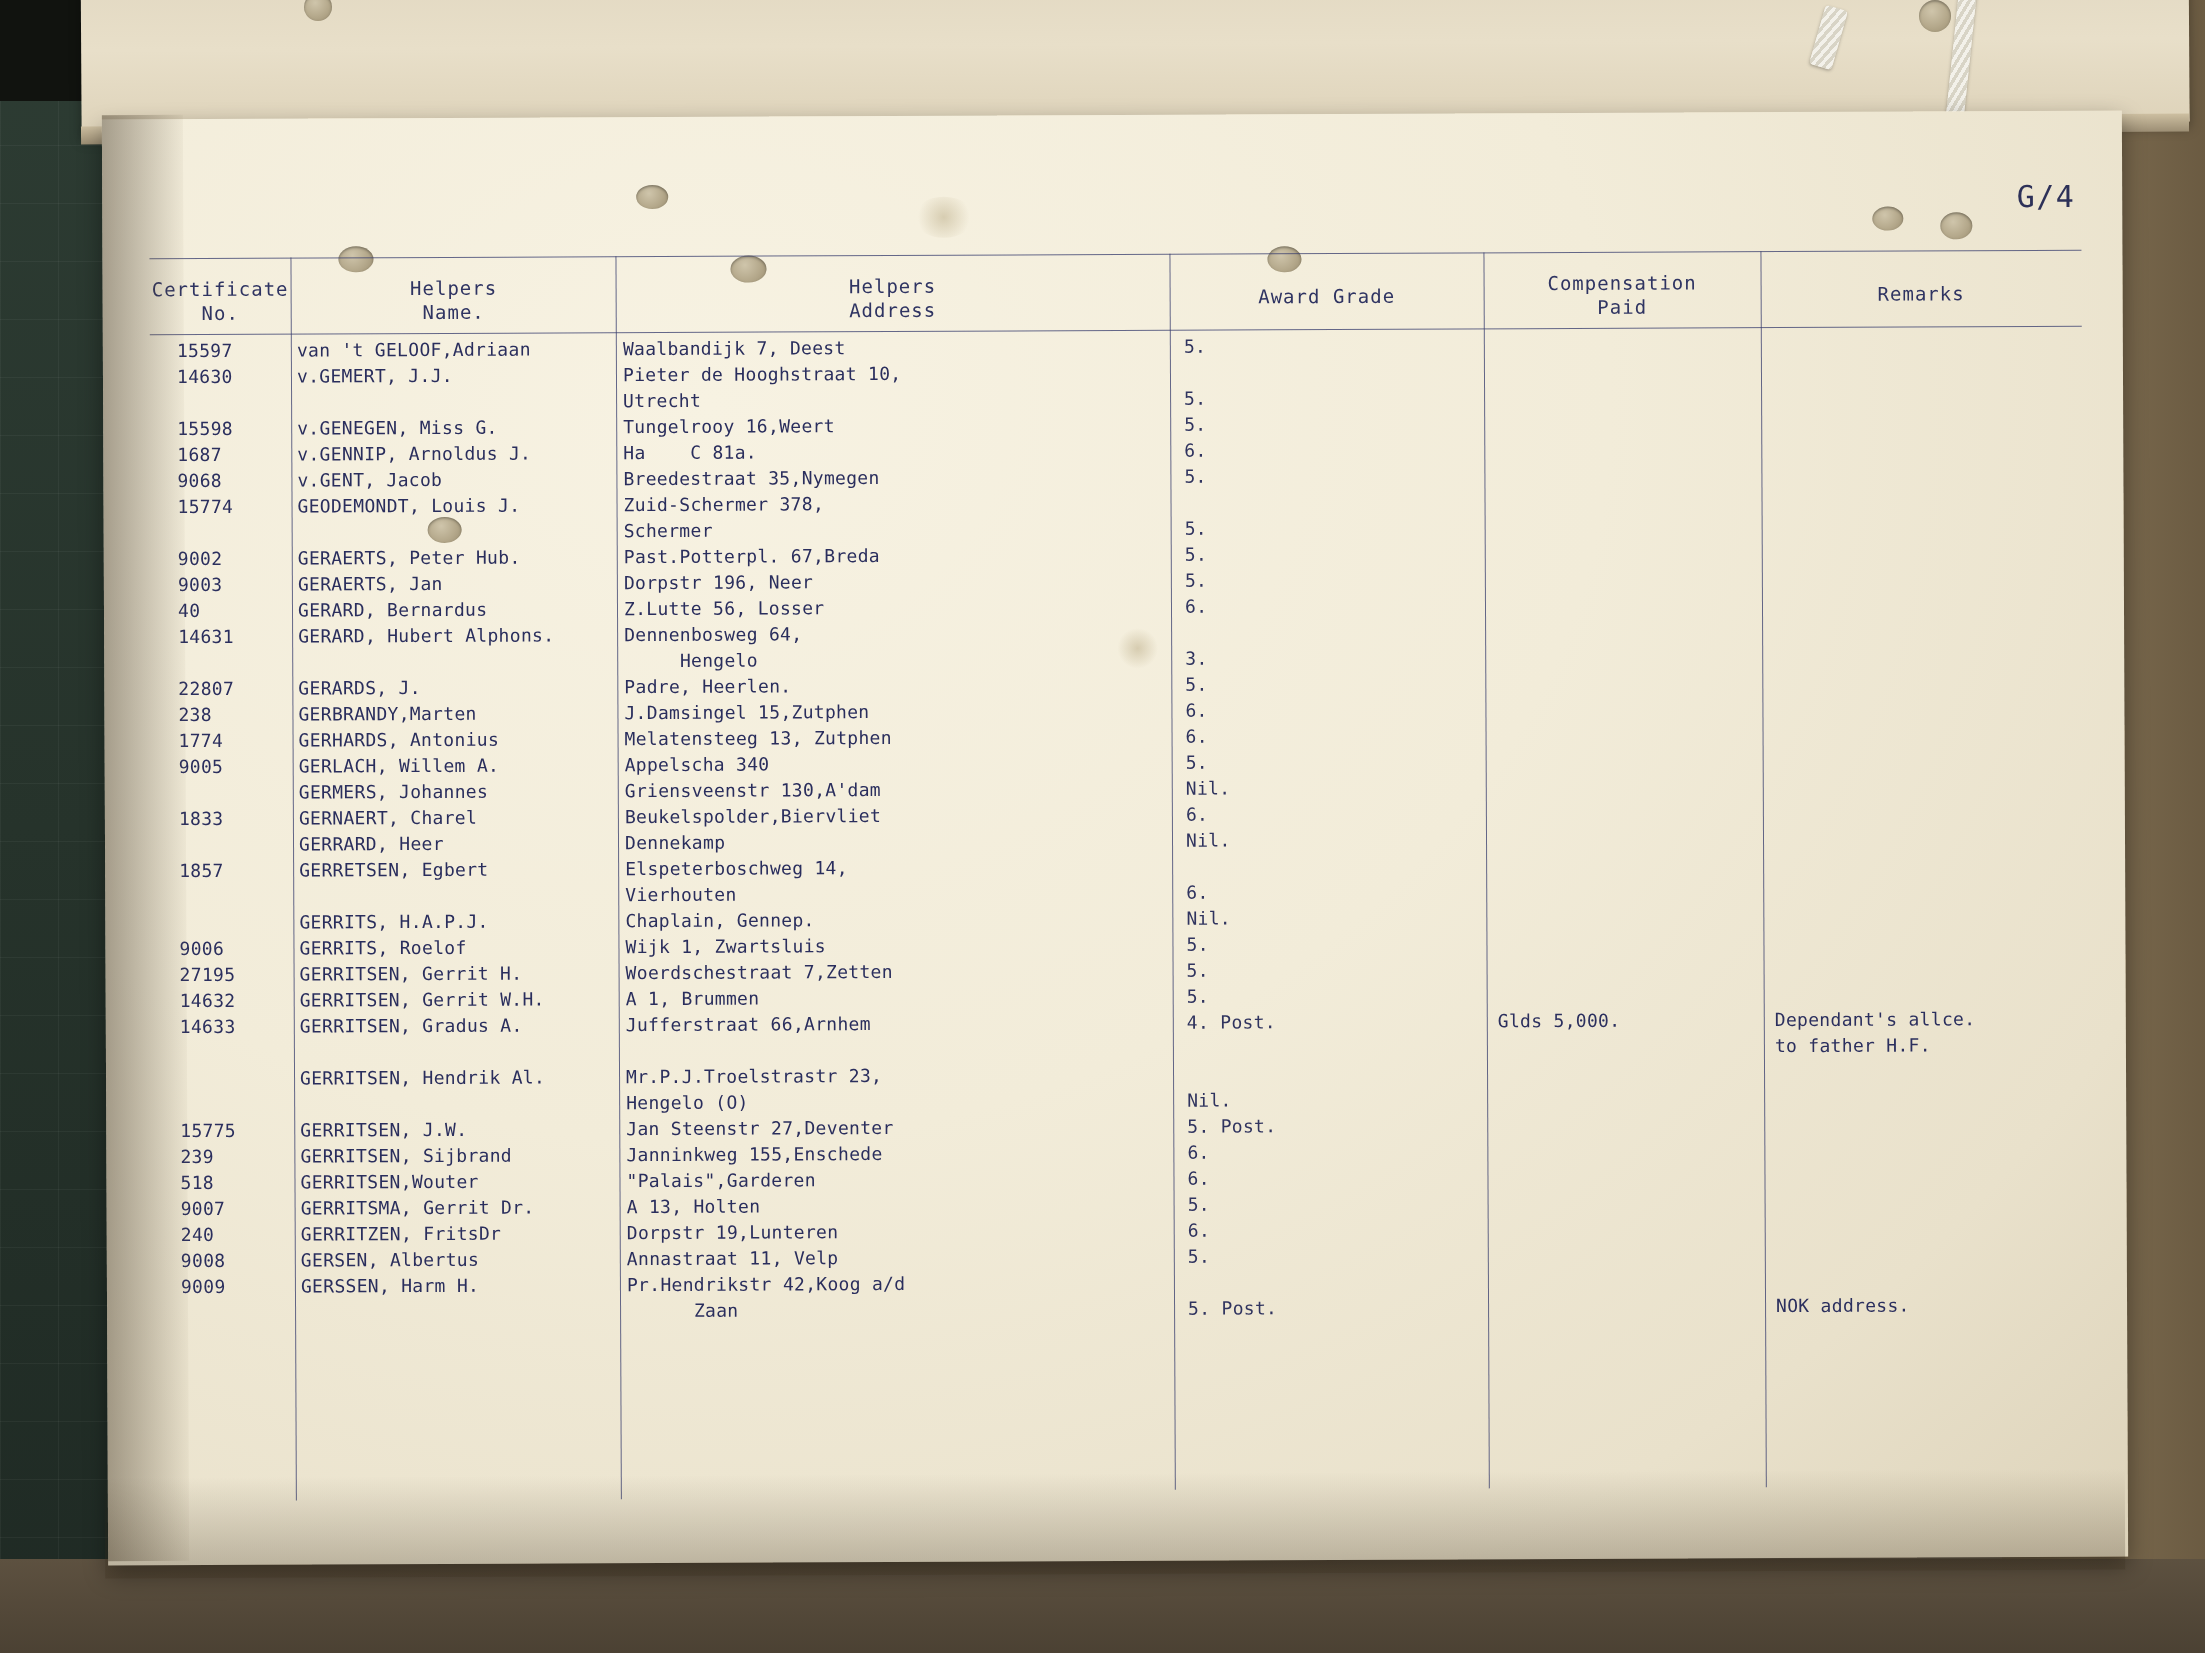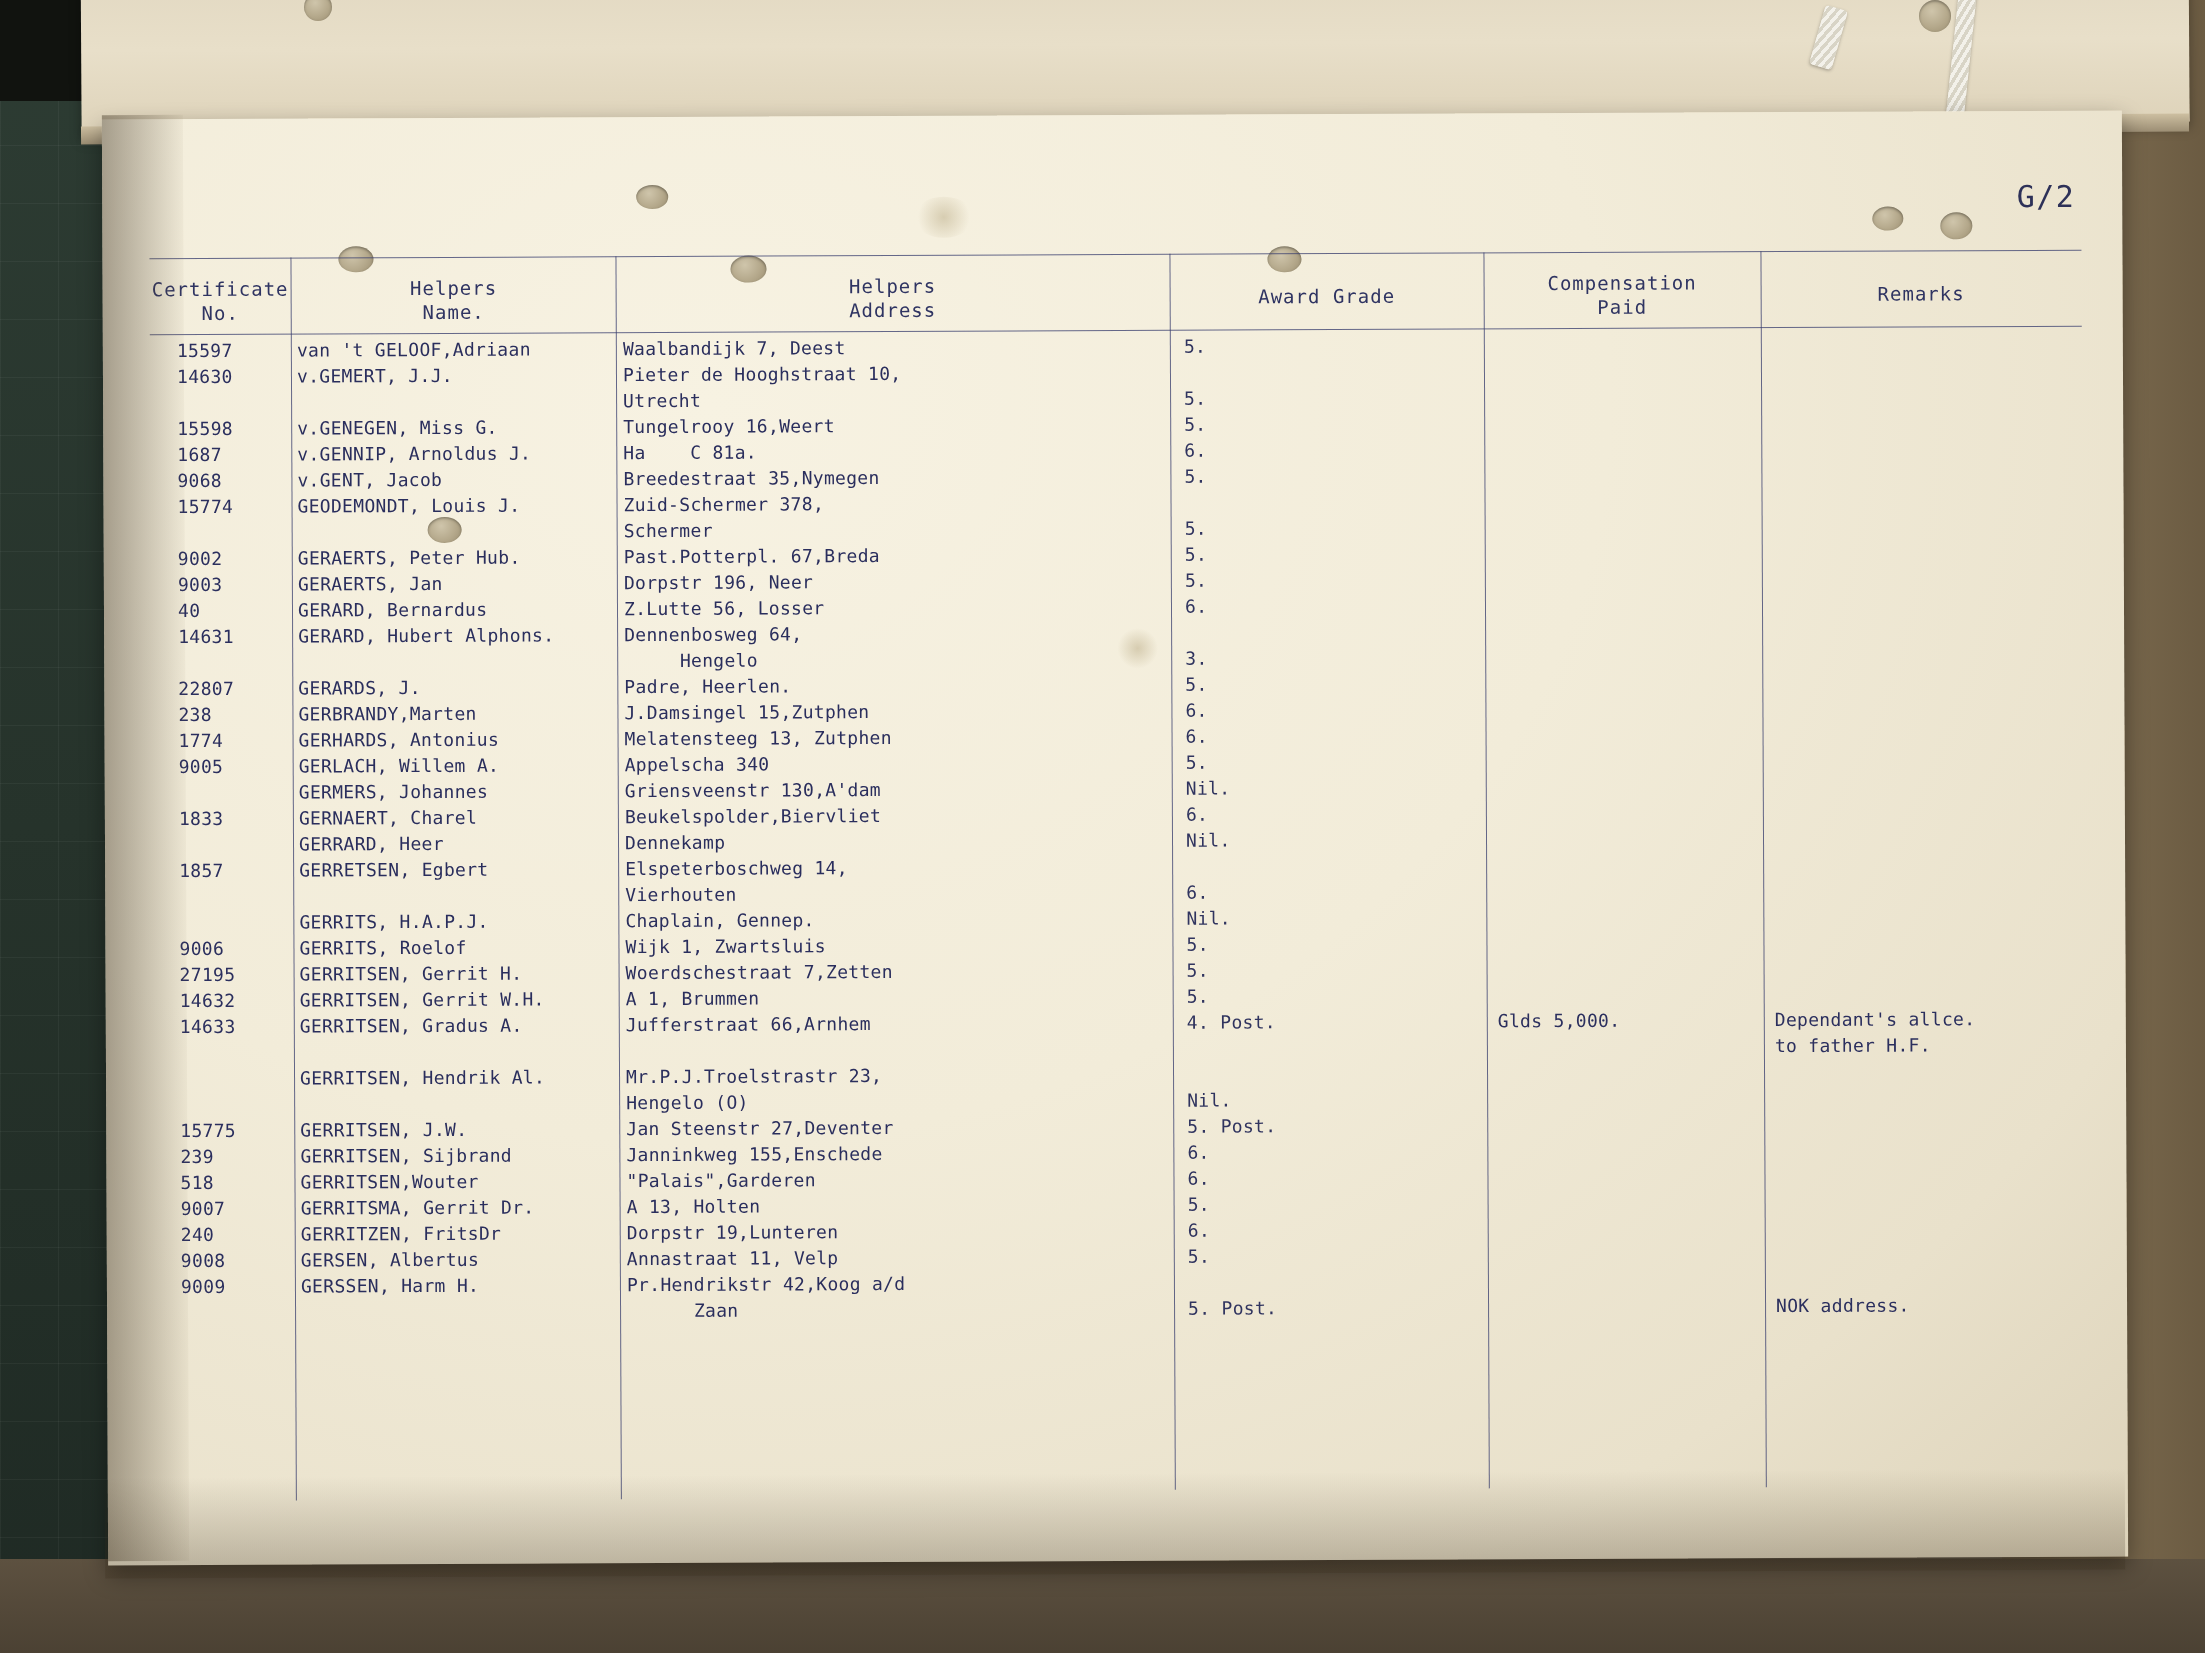--- a/index.html
+++ b/index.html
@@ -194,21 +194,21 @@
   <div class="cover"></div>
   <div class="cover-edge"></div>
 
   <div class="hole" style="left:304px; top:-6.8px; width:28px; height:28px;"></div>
   <div class="cord" style="left:1817px; top:6.8px; width:23px; height:61px; transform:rotate(16deg);"></div>
   <div class="cord" style="left:1946px; top:-20px; width:17.6px; height:270px; transform:rotate(6deg);"></div>
   <div class="hole" style="left:1919px; top:0px; width:32px; height:32px;"></div>
 
   <div class="page">
 
-    <div class="page-label">G/2</div>
+    <div class="page-label">G/4</div>
 
     <div class="hole" style="left:534px; top:68px; width:32px; height:24px;"></div>
     <div class="hole" style="left:236px; top:128px; width:35px; height:26px;"></div>
     <div class="hole" style="left:628px; top:139px; width:36px; height:27px;"></div>
     <div class="hole" style="left:1165px; top:132px; width:34px; height:26px;"></div>
     <div class="hole" style="left:1770px; top:95px; width:31px; height:24px;"></div>
     <div class="hole" style="left:1838px; top:101px; width:32px; height:27px;"></div>
     <div class="hole" style="left:324px; top:399px; width:34px; height:26px;"></div>
 
     <div class="blotch" style="left:1013px; top:513px; width:41px; height:41px;"></div>

